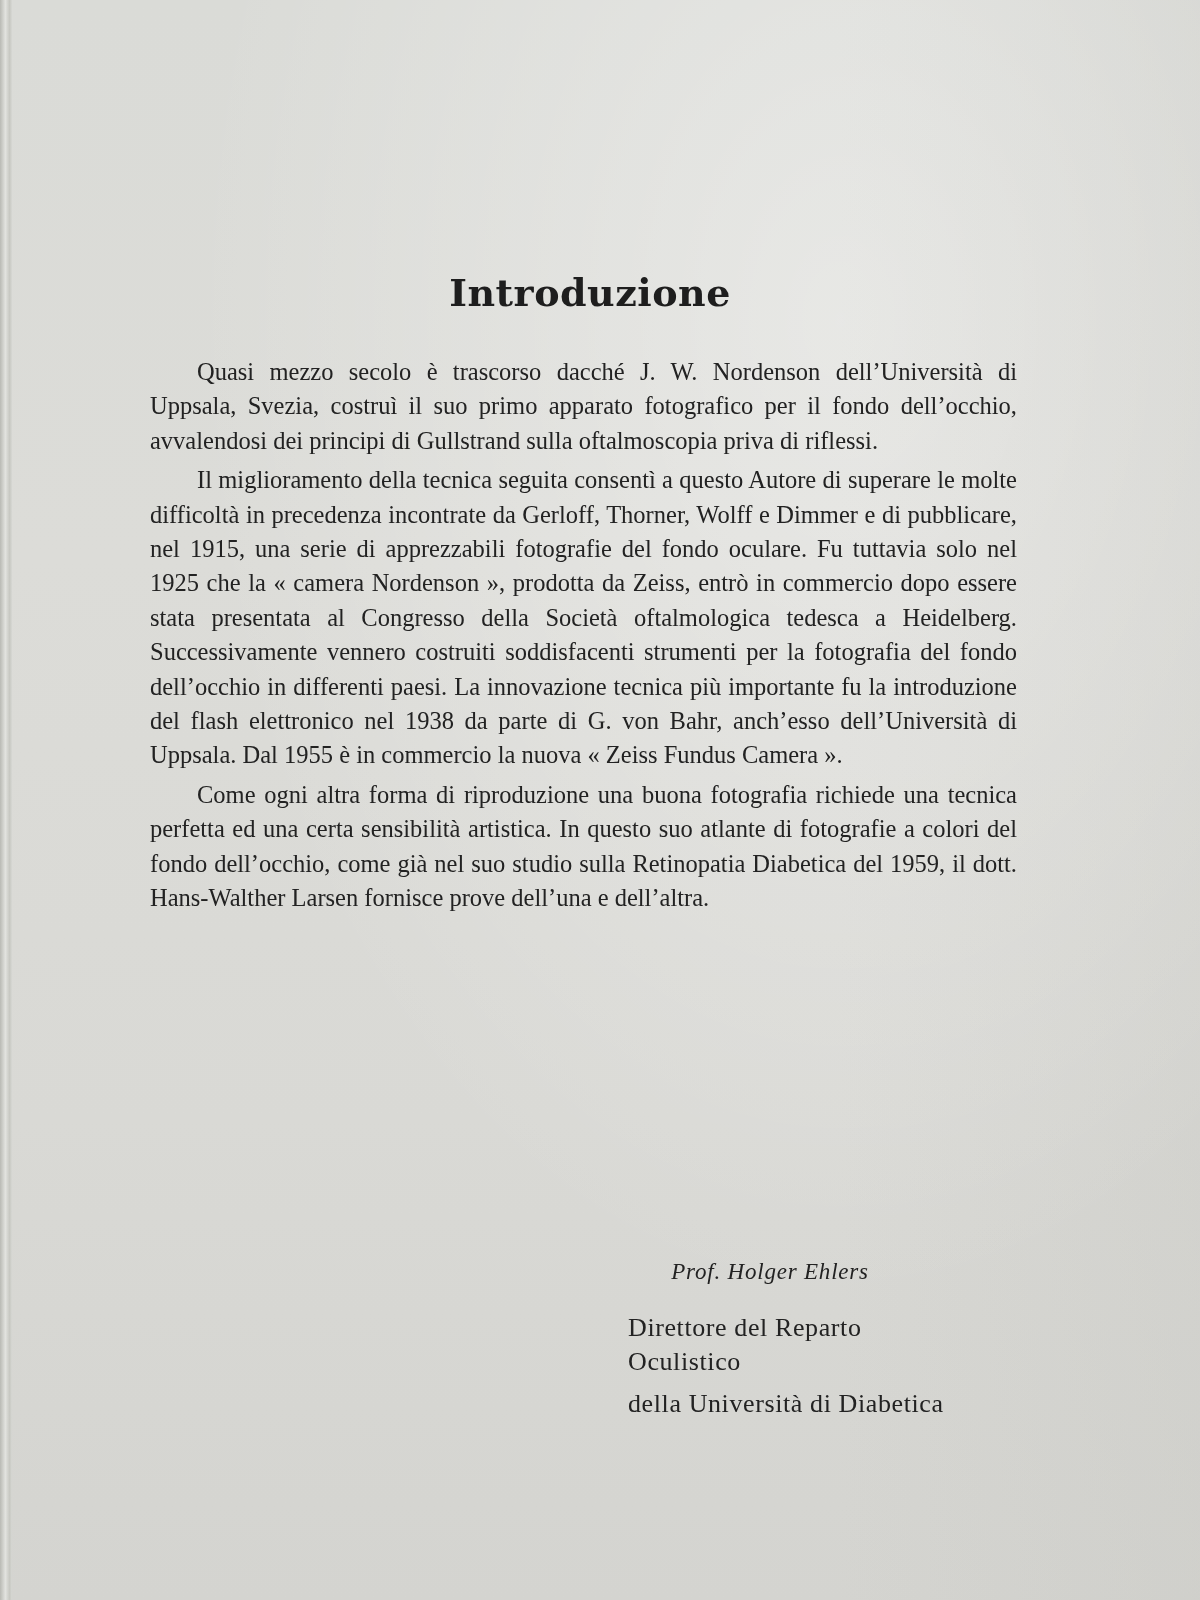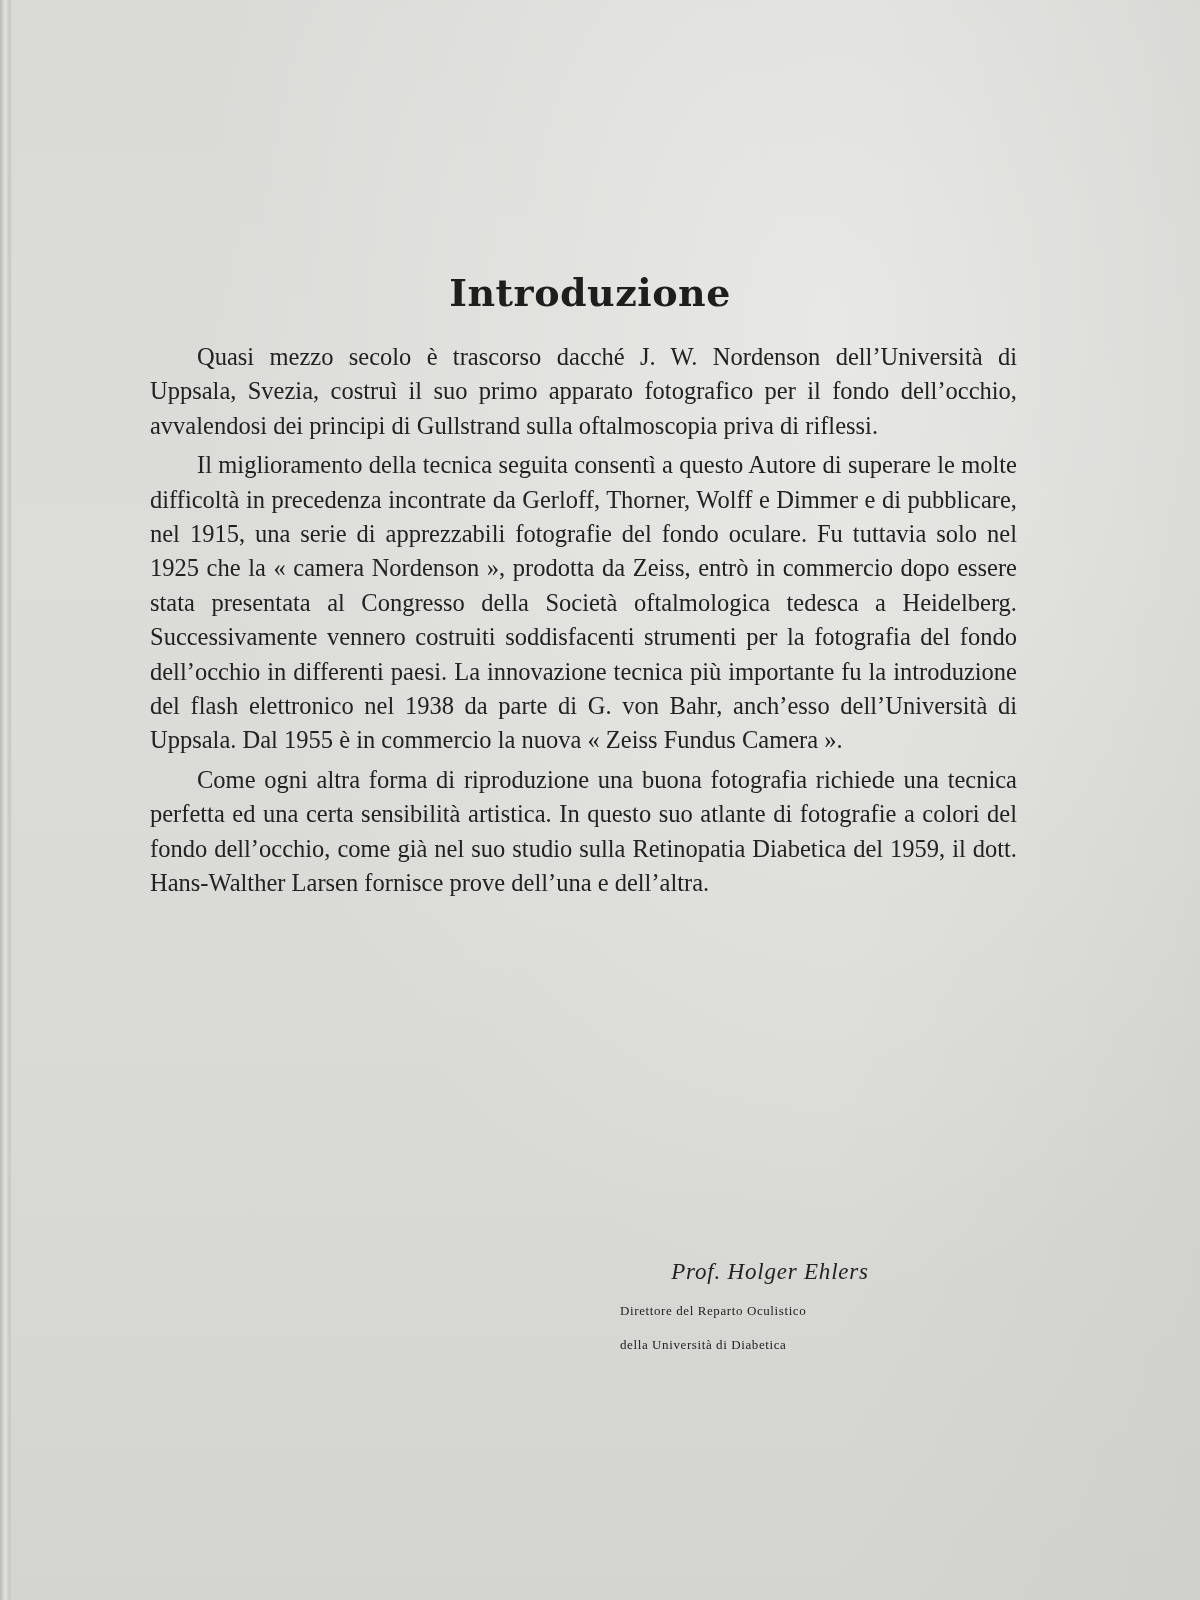--- a/index.html
+++ b/index.html
@@ -46,21 +46,21 @@
       font-family: "DejaVu Serif", serif;
       font-weight: bold;
       font-size: 38px;
       color: #1e1e1e;
       letter-spacing: 0.5px;
       margin: 16px;
     }
     .body-text {
       position: absolute;
       left: 150px;
-      top: 340px;
+      top: 355px;
       width: 867px;
       font-family: "Liberation Serif", serif;
       font-size: 24.5px;
       line-height: 34.4px;
       color: #222;
     }
     .para {
       margin: 0 0 5px 0;
       text-indent: 47px;
       text-align: justify;
@@ -73,28 +73,28 @@
       width: 340px;
       font-family: "Liberation Serif", serif;
       color: #222;
     }
     .sig-name {
       font-style: italic;
       font-size: 23px;
       letter-spacing: 0.8px;
       text-align: center;
       width: 300px;
-      margin: 0 0 8px 0;
+      margin: 0 0 25px 0;
       line-height: 28px;
     }
     .sig-line {
-      font-size: 13px;
+      font-size: 26px;
       letter-spacing: 0.6px;
       line-height: 34px;
-      margin: 0;
+      margin: 8px;
     }
   </style>
 </head>
 <body>
 
 <div class="page">
   <div class="spine"></div>
 
   <h1 class="title">Introduzione</h1>
 

